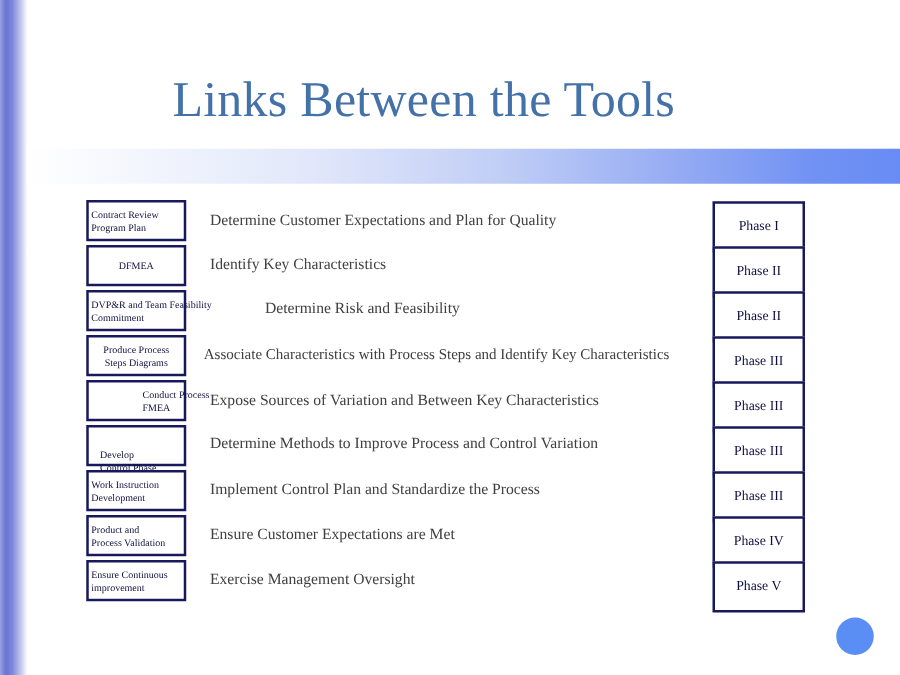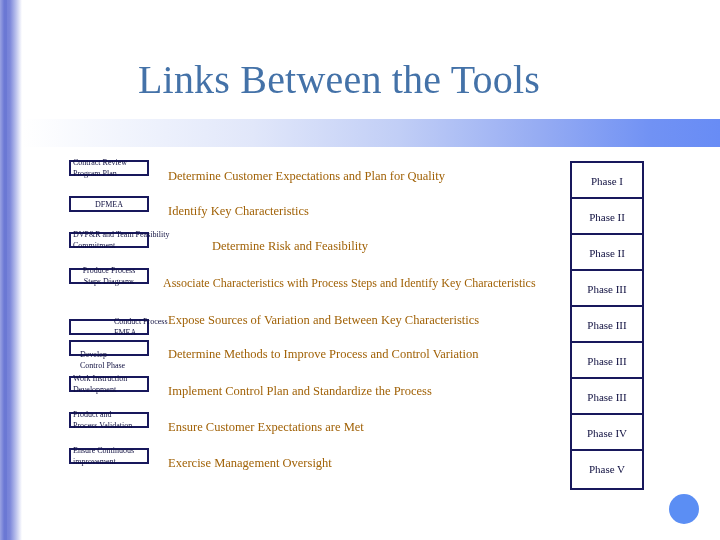--- a/index.html
+++ b/index.html
@@ -86,21 +86,21 @@
     background: #ffffff;
     color: #101040;
     font-family: "Liberation Serif", serif;
     display: flex;
     flex-direction: column;
     justify-content: center;
   }
   .tool-box {
     left: 69px;
     width: 80px;
-    height: 16px;
+    height: 33px;
     font-size: 8px;
     line-height: 11px;
     padding: 1px 2px;
     text-align: left;
     white-space: nowrap;
   }
   .tool-box.centered { text-align: center; }
   .tool-box .l1, .tool-box .l2 { display: block; }
 
   .phase-box {
@@ -110,21 +110,21 @@
     font-size: 11px;
     line-height: 13px;
     text-align: center;
     justify-content: center;
     align-items: center;
   }
 
   
   .desc {
     position: absolute;
-    color: #a16207;
+    color: #404040;
     font-family: "Liberation Serif", serif;
     white-space: nowrap;
   }
   .desc.size-md { font-size: 12.5px; }
   .desc.size-sm { font-size: 12px; }
 
   
   #corner-dot {
     position: absolute;
     left: 669px;
@@ -167,21 +167,21 @@
 <div class="desc size-md" style="left:212px; top:239px;">Determine Risk and Feasibility</div>
 <div class="phase-box" style="top:233px;">Phase II</div>
 
 <div class="tool-box centered" style="top:268px;">
   <span class="l1">Produce Process</span>
   <span class="l2">Steps Diagrams</span>
 </div>
 <div class="desc size-sm" style="left:163px; top:276px;">Associate Characteristics with Process Steps and Identify Key Characteristics</div>
 <div class="phase-box" style="top:269px;">Phase III</div>
 
-<div class="tool-box" style="top:319px;padding-left:36px;">
+<div class="tool-box" style="top:304px;padding-left:36px;">
   <span class="l1" style="padding-left:7px;">Conduct Process</span>
   <span class="l2" style="padding-left:7px;">FMEA</span>
 </div>
 <div class="desc size-md" style="left:168px; top:313px;">Expose Sources of Variation and Between Key Characteristics</div>
 <div class="phase-box" style="top:305px;">Phase III</div>
 
 <div class="tool-box" style="top:340px;">
   <span class="l1" style="padding-left:7px;margin-top:24px;">Develop</span>
   <span class="l2" style="padding-left:7px;">Control Phase</span>
 </div>

